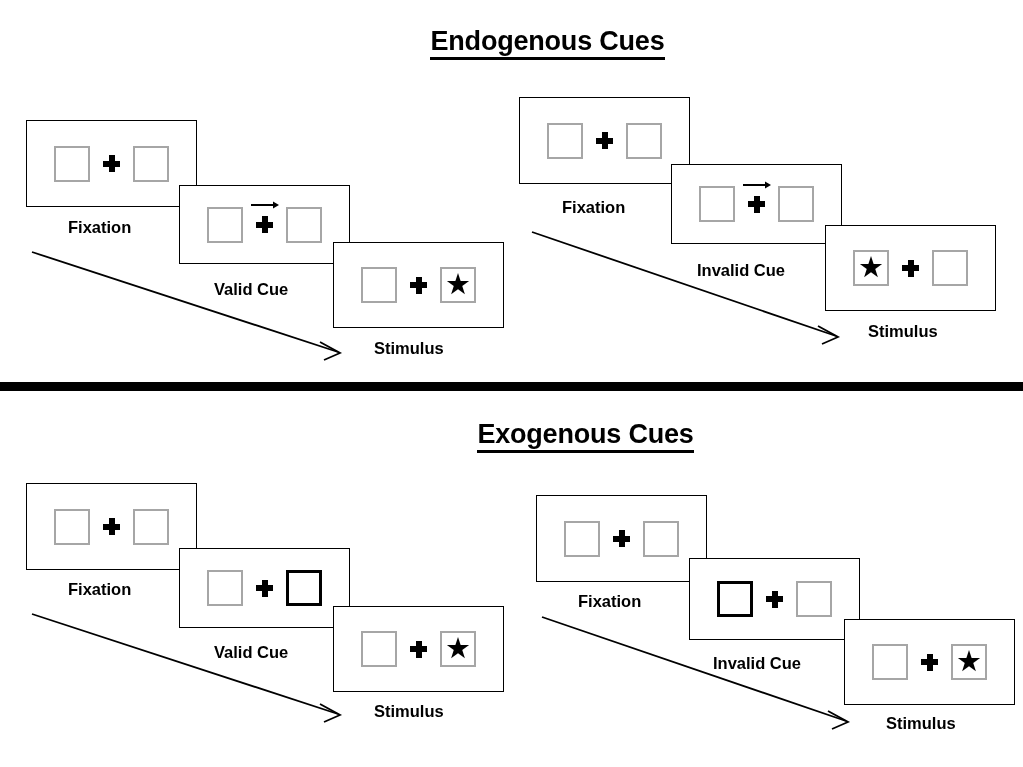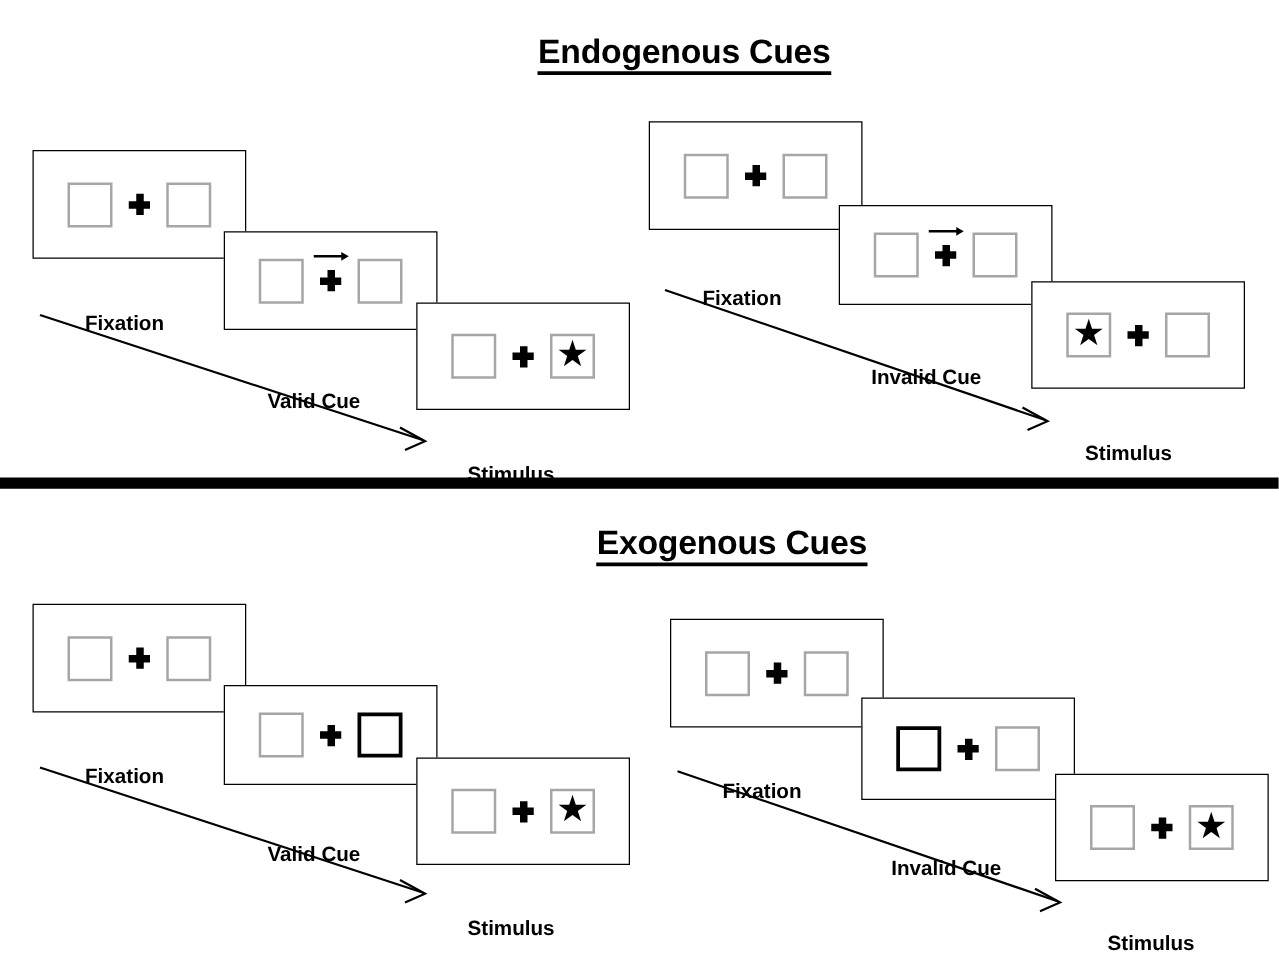--- a/index.html
+++ b/index.html
@@ -92,21 +92,20 @@
     width:30px;height:12px;
     pointer-events:none;
   }
   
   .caption{
     position:absolute;
     font-size:16.5px;
     font-weight:bold;
     color:#000;
     white-space:nowrap;
-    margin-top:32px;
   }
   
   .time-arrow{
     position:absolute;
     pointer-events:none;
   }
 </style>
 </head>
 <body>
 

